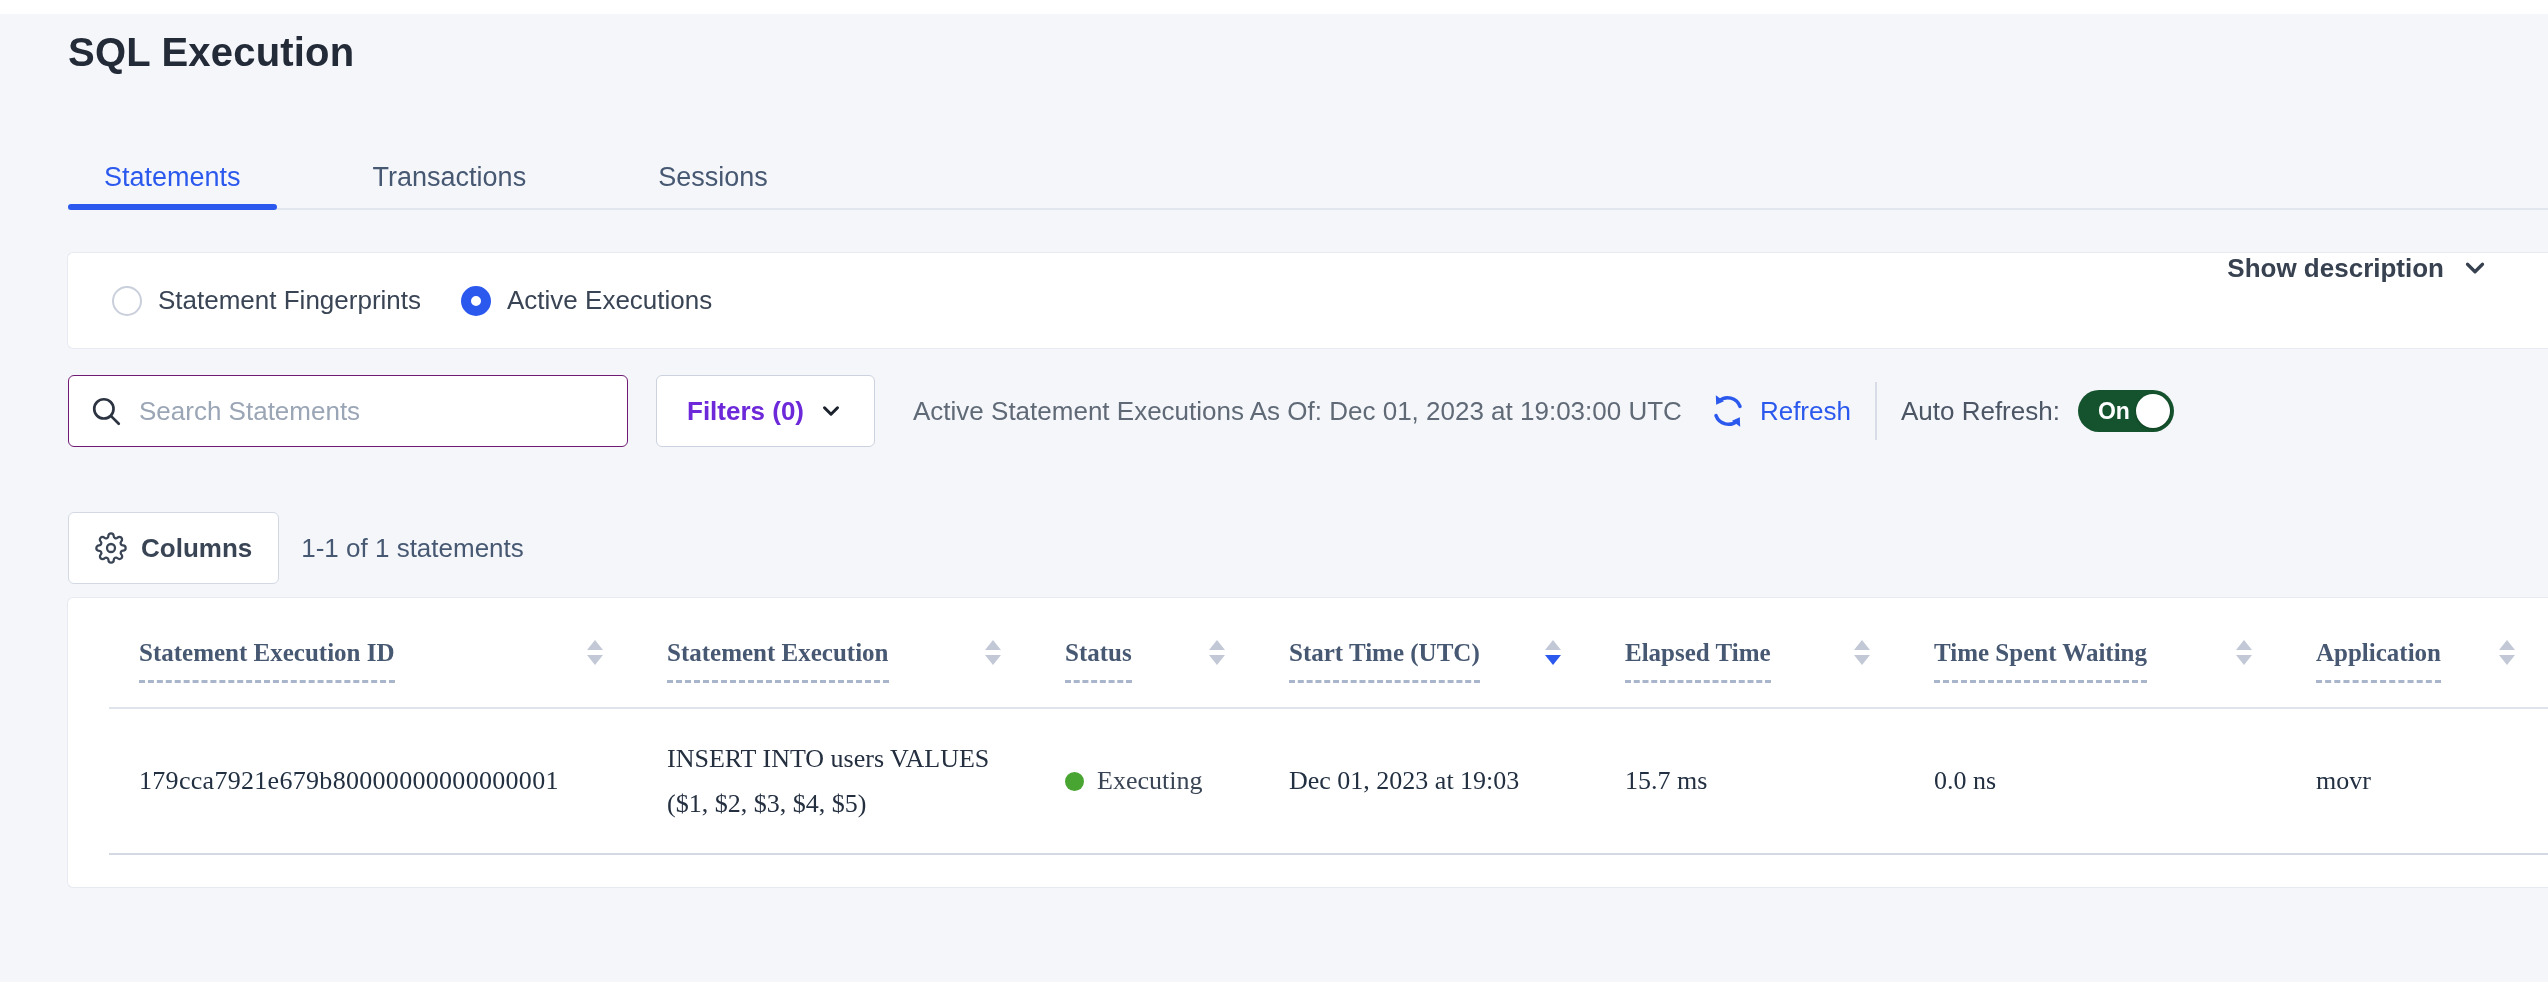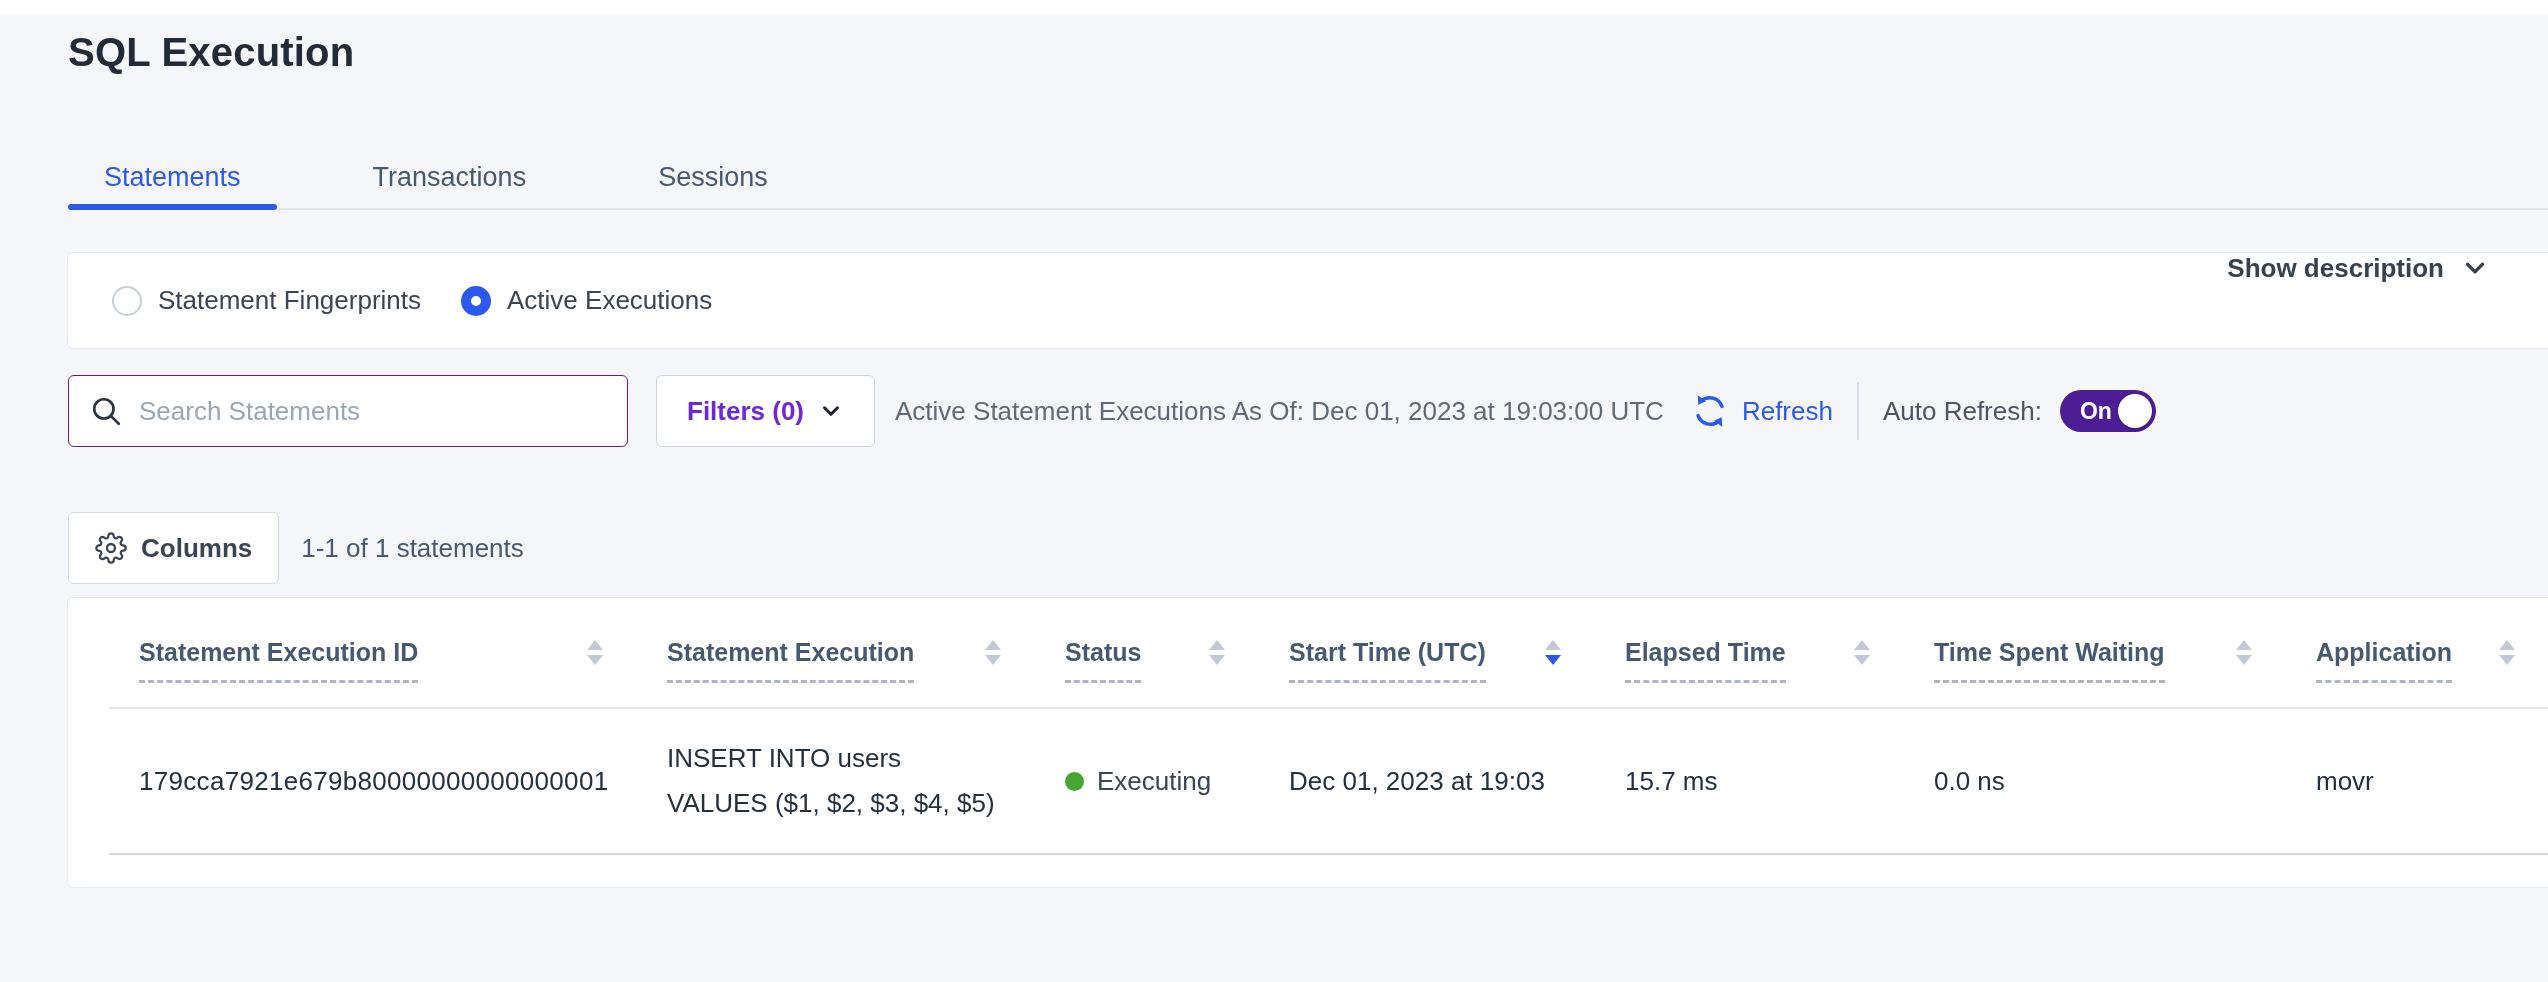--- a/index.html
+++ b/index.html
@@ -74,31 +74,31 @@
     font-family:inherit;
   }
   .search-box input::placeholder { color:#9aa5b5; }
   .filters-btn {
     margin-left:28px; height:72px; padding:0 30px;
     background:#fff; border:1px solid #ccd2de; border-radius:6px;
     display:flex; align-items:center; cursor:pointer;
     font-size:26px; font-weight:600; color:#6d28d9;
   }
   .filters-btn svg { margin-left:14px; }
-  .asof-text { margin-left:20px; font-size:26px; color:#606a77; }
+  .asof-text { margin-left:38px; font-size:26px; color:#606a77; }
   .refresh-link {
     margin-left:26px; display:flex; align-items:center; cursor:pointer;
     font-size:26px; color:#2b59ee;
   }
   .refresh-link svg { margin-right:12px; }
   .controls-divider { margin-left:24px; width:2px; height:58px; background:#d8dce6; }
   .auto-refresh-label { margin-left:24px; font-size:26px; color:#4c5564; }
   .toggle {
     margin-left:18px; width:96px; height:42px; border-radius:21px;
-    background:#4c1d95; position:relative; cursor:pointer;
+    background:#14532d; position:relative; cursor:pointer;
     display:flex; align-items:center;
   }
   .toggle-text { color:#fff; font-size:23px; font-weight:700; margin-left:20px; }
   .toggle-knob {
     position:absolute; right:4px; top:4px;
     width:34px; height:34px; border-radius:50%; background:#fff;
     box-shadow:0 1px 3px rgba(0,0,0,.25);
   }
 
   
@@ -113,20 +113,21 @@
     font-size:26px; font-weight:600; color:#394455;
   }
   .columns-btn svg { margin-right:14px; }
   .result-count { margin-left:22px; font-size:26px; color:#475872; }
 
   
   .table-card {
     position:absolute; left:67px; right:0; top:597px; height:291px;
     background:#fff; border:1px solid #e7eaf1; border-right:none;
     border-radius:6px 0 0 6px;
+    font-family:Liberation Serif, serif;
   }
   table { border-collapse:collapse; table-layout:fixed; margin-left:41px; width:2440px; }
   th {
     height:110px; text-align:left; vertical-align:middle;
     font-size:25px; font-weight:700; color:#475872;
     border-bottom:2px solid #dfe3ec;
     padding:0 34px 0 30px; cursor:pointer;
   }
   .th-inner { display:flex; align-items:center; justify-content:space-between; }
   .th-label { position:relative; white-space:nowrap; }

